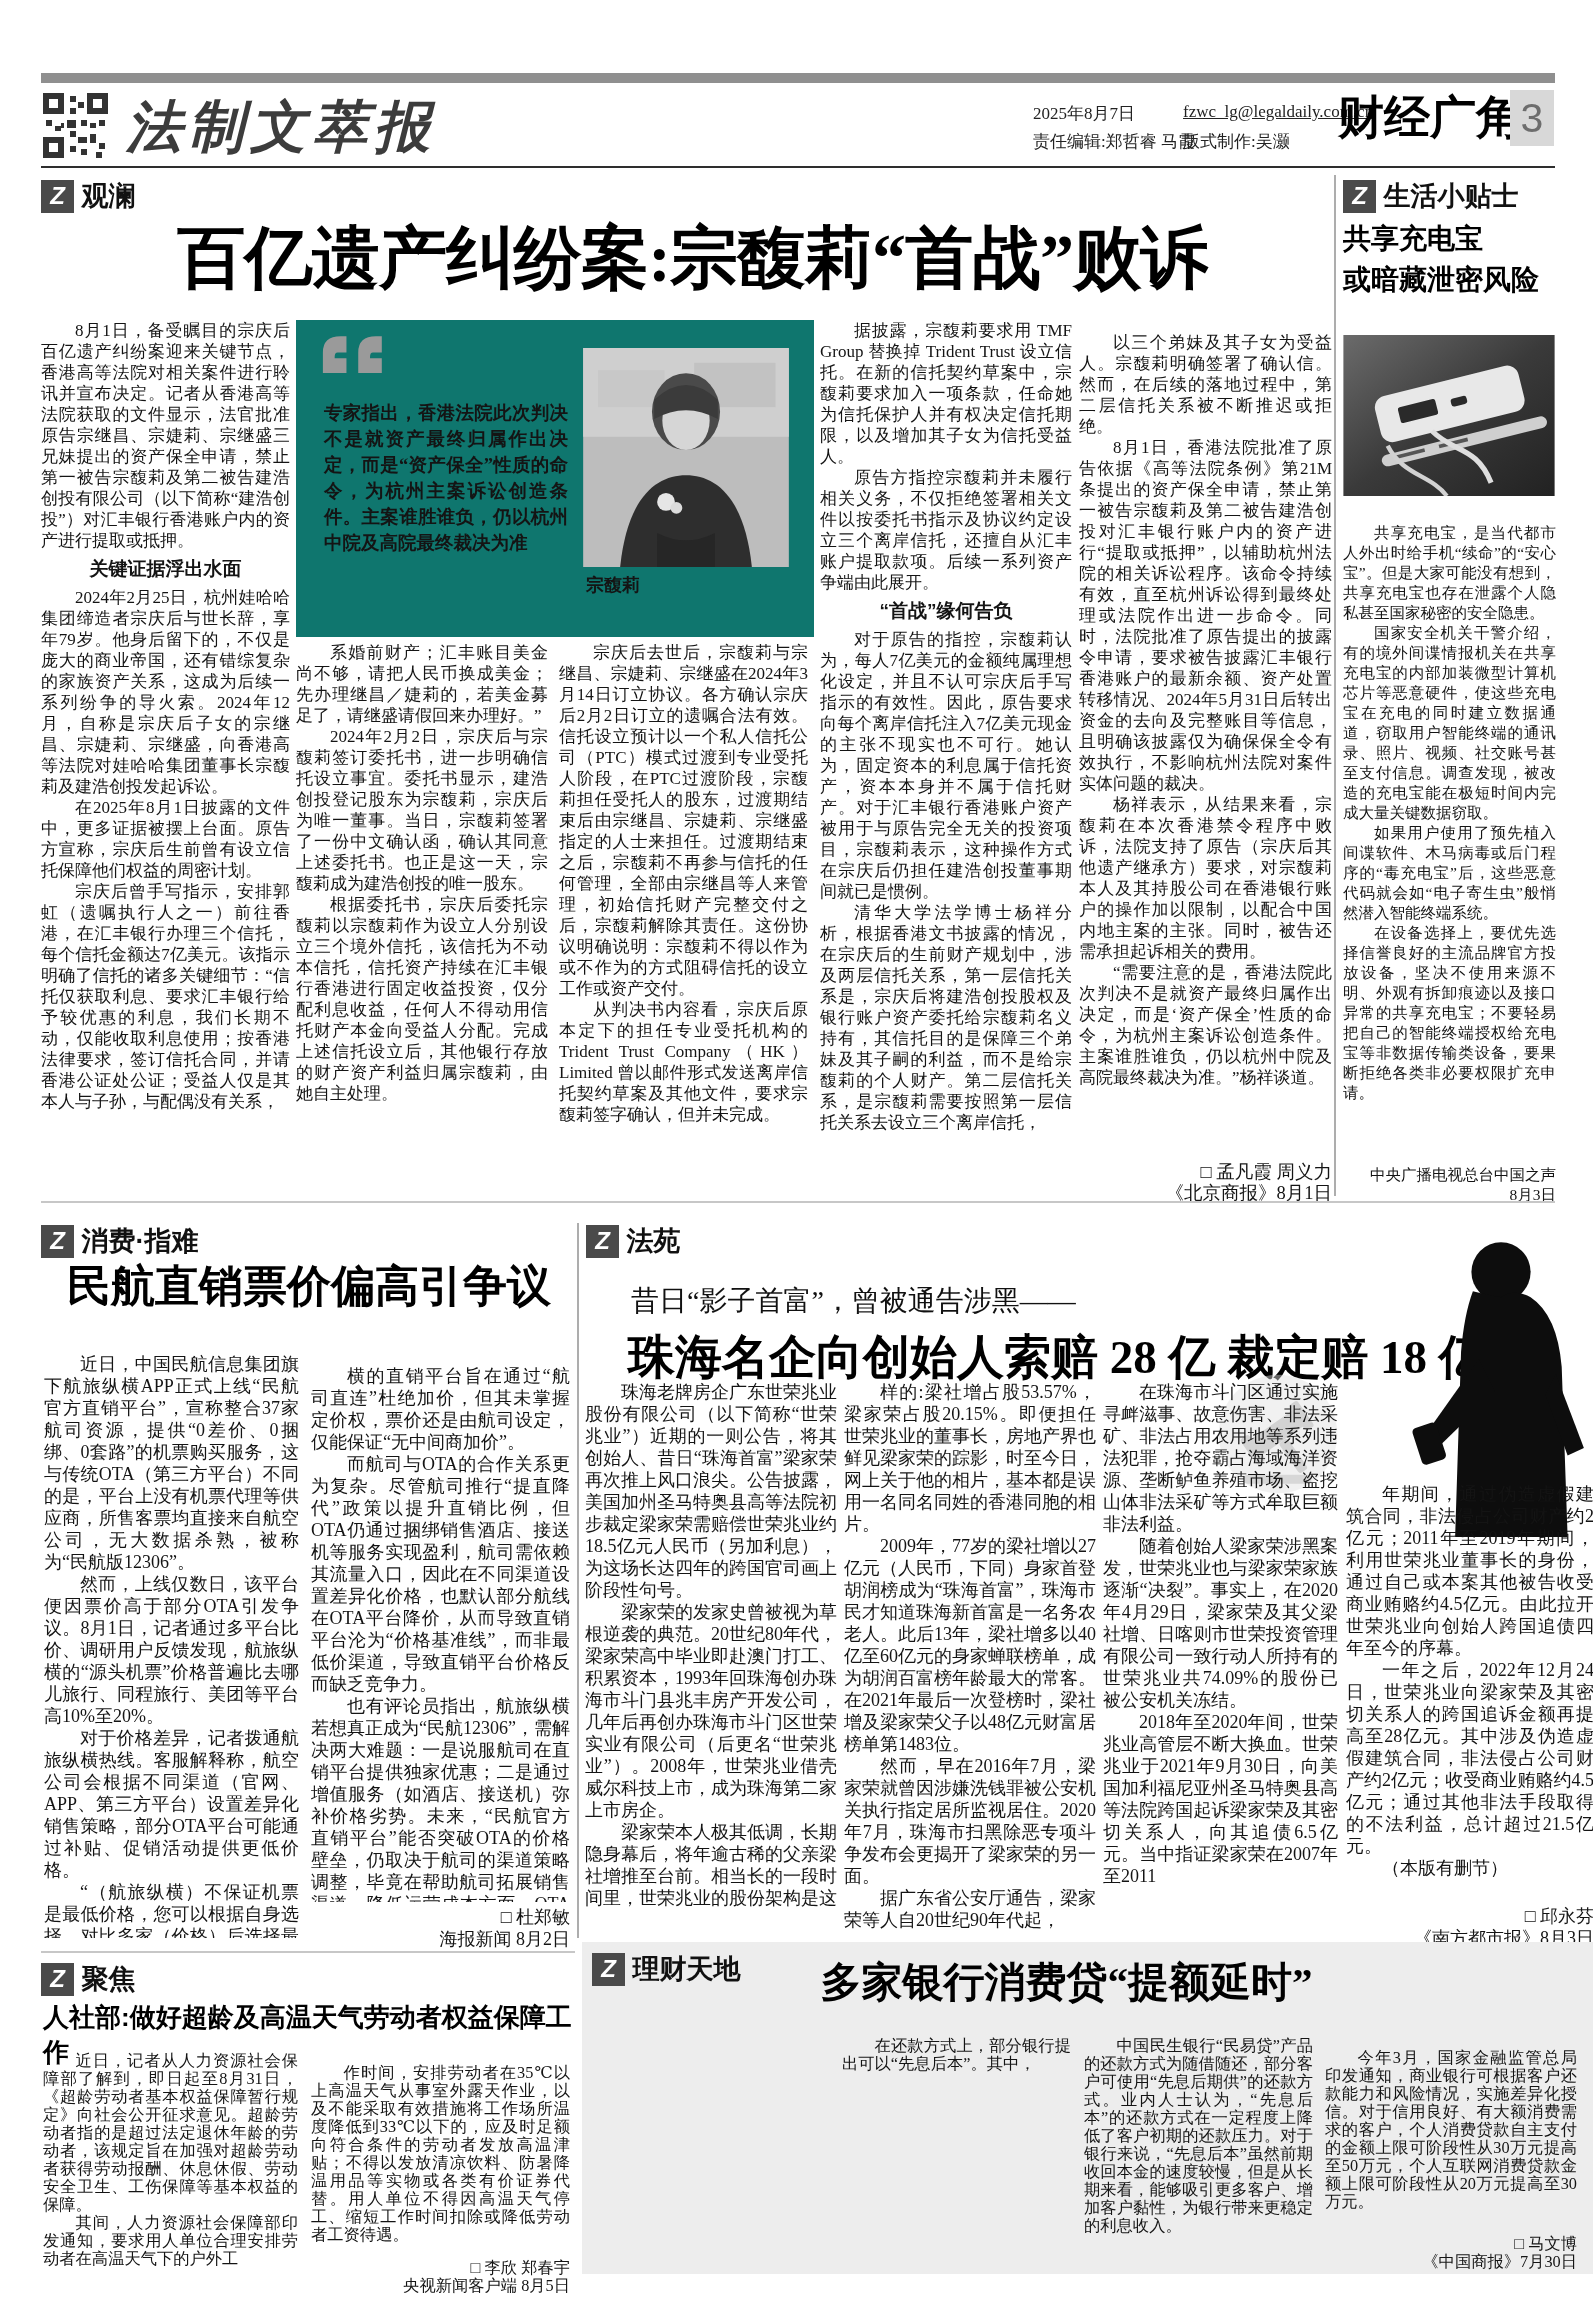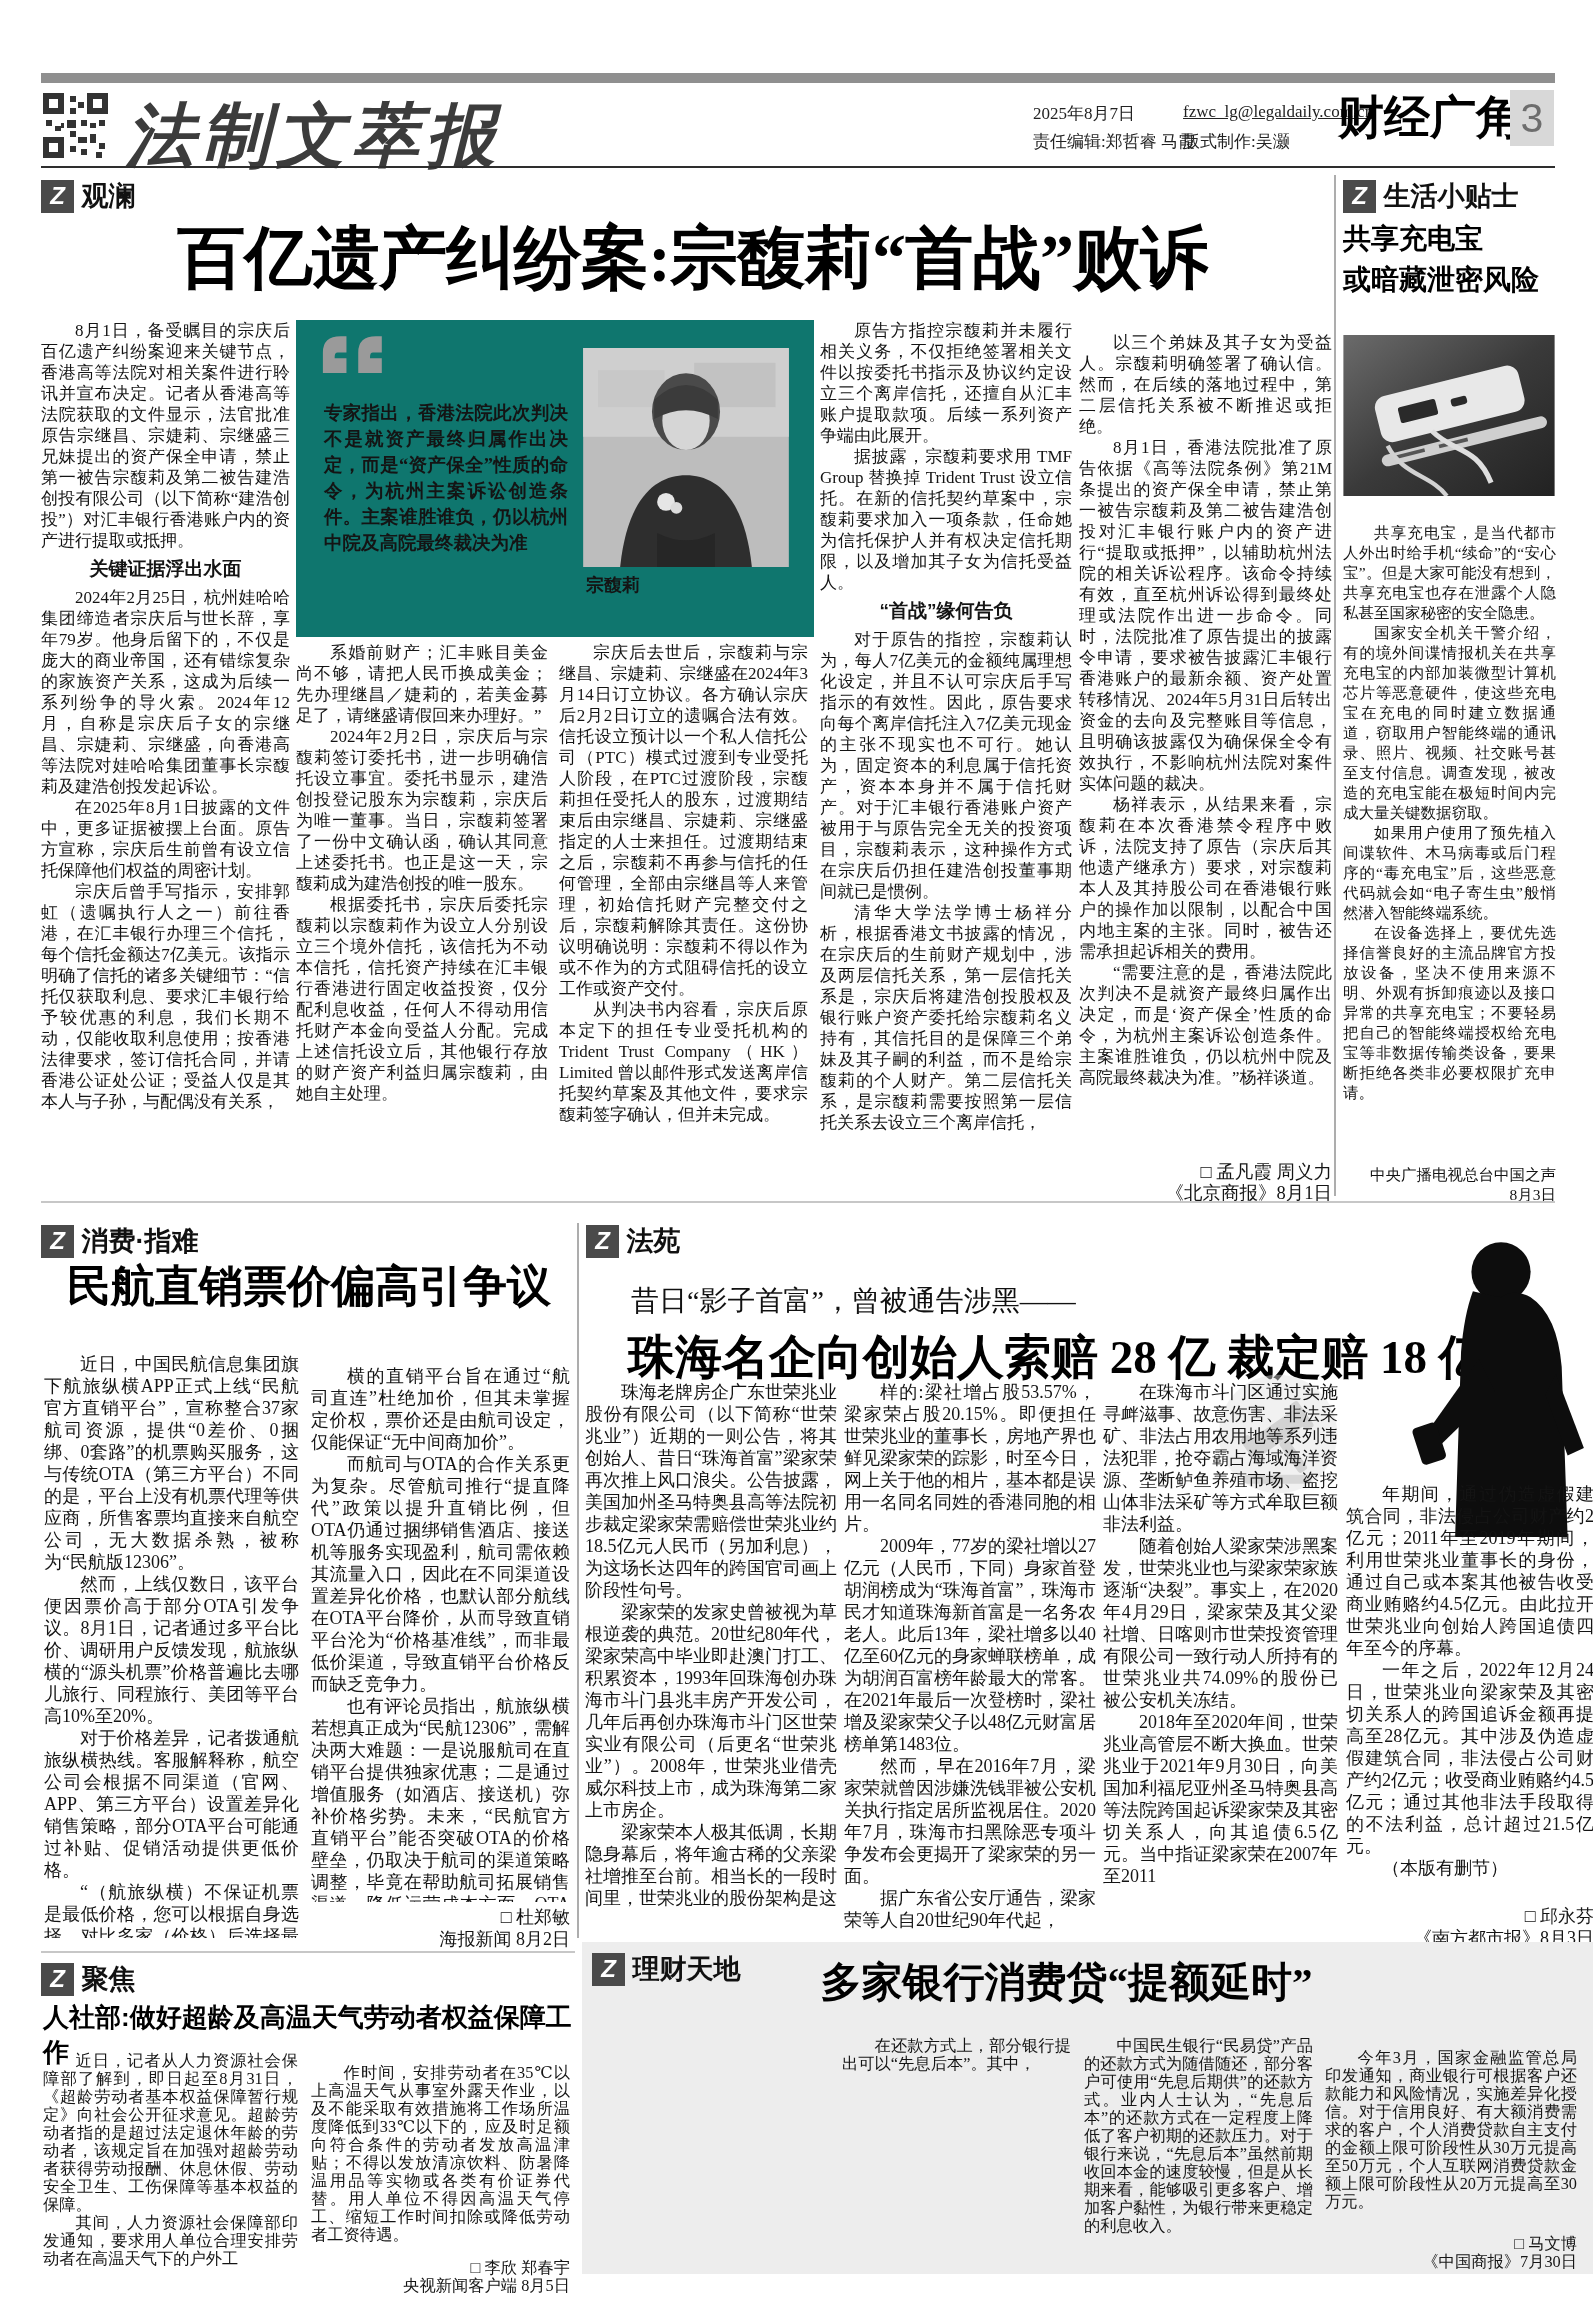--- a/index.html
+++ b/index.html
@@ -1,21 +1,21 @@
 <!DOCTYPE html>
 <html style="font-size:12px"><head>
 <meta charset="utf-8">
 <style>
   html,body{margin:0;padding:0;background:#e9e9e9;}
   .page{position:relative;width:1594px;height:2307px;background:#ffffff;
         font-family:"Liberation Serif","DejaVu Serif",serif;color:#141414;overflow:hidden;}
   .abs{position:absolute;}
   
   .top-bar{left:41px;top:73px;width:1514px;height:9.6px;background:#8f8f8f;}
-  .paper-name{left:126px;top:90px;font-size:69px;font-weight:bold;font-style:italic;color:#3c3c3c;letter-spacing:6px;}
+  .paper-name{left:126px;top:90px;font-size:56px;font-weight:bold;font-style:italic;color:#3c3c3c;letter-spacing:6px;}
   .meta{font-size:17px;color:#222;line-height:1.2;}
   .meta-email{text-decoration:underline;}
   .section-title{left:1338px;top:87px;font-size:46px;font-weight:900;font-family:"Liberation Sans",sans-serif;color:#000000;}
   .page-num-box{left:1510px;top:90px;width:44px;height:56px;background:#d8d8d8;display:flex;align-items:center;justify-content:center;}
   .page-num{font-size:41px;color:#6d6d6d;font-family:"Liberation Sans",sans-serif;}
   .head-rule{left:41px;top:166px;width:1514px;height:2.2px;background:#2e2e2e;}
   
   .marker{display:flex;align-items:center;gap:7.4px;}
   .zbox{width:33px;height:33px;background:#4a4a4a;color:#fff;display:flex;align-items:center;justify-content:center;
         font-family:"Liberation Sans",sans-serif;font-size:24px;font-weight:bold;font-style:italic;flex:none;}
@@ -155,22 +155,22 @@
       <p class="para">2024年2月2日，宗庆后与宗馥莉签订委托书，进一步明确信托设立事宜。委托书显示，建浩创投登记股东为宗馥莉，宗庆后为唯一董事。当日，宗馥莉签署了一份中文确认函，确认其同意上述委托书。也正是这一天，宗馥莉成为建浩创投的唯一股东。</p>
       <p class="para">根据委托书，宗庆后委托宗馥莉以宗馥莉作为设立人分别设立三个境外信托，该信托为不动本信托，信托资产持续在汇丰银行香港进行固定收益投资，仅分配利息收益，任何人不得动用信托财产本金向受益人分配。完成上述信托设立后，其他银行存放的财产资产利益归属宗馥莉，由她自主处理。</p>
     </div>
   <div class="col main-col" style="left:559px;top:642px;width:249px;height:549px;">
       <p class="para">宗庆后去世后，宗馥莉与宗继昌、宗婕莉、宗继盛在2024年3月14日订立协议。各方确认宗庆后2月2日订立的遗嘱合法有效。信托设立预计以一个私人信托公司（PTC）模式过渡到专业受托人阶段，在PTC过渡阶段，宗馥莉担任受托人的股东，过渡期结束后由宗继昌、宗婕莉、宗继盛指定的人士来担任。过渡期结束之后，宗馥莉不再参与信托的任何管理，全部由宗继昌等人来管理，初始信托财产完整交付之后，宗馥莉解除其责任。这份协议明确说明：宗馥莉不得以作为或不作为的方式阻碍信托的设立工作或资产交付。</p>
       <p class="para">从判决书内容看，宗庆后原本定下的担任专业受托机构的 Trident Trust Company（HK）Limited 曾以邮件形式发送离岸信托契约草案及其他文件，要求宗馥莉签字确认，但并未完成。</p>
     </div>
 
   <div class="col main-col" style="left:820px;top:320px;width:252px;height:872px;">
     <div>
+        <p class="para">据披露，宗馥莉要求用 TMF Group 替换掉 Trident Trust 设立信托。在新的信托契约草案中，宗馥莉要求加入一项条款，任命她为信托保护人并有权决定信托期限，以及增加其子女为信托受益人。</p>
         <p class="para">原告方指控宗馥莉并未履行相关义务，不仅拒绝签署相关文件以按委托书指示及协议约定设立三个离岸信托，还擅自从汇丰账户提取款项。后续一系列资产争端由此展开。</p>
-        <p class="para">据披露，宗馥莉要求用 TMF Group 替换掉 Trident Trust 设立信托。在新的信托契约草案中，宗馥莉要求加入一项条款，任命她为信托保护人并有权决定信托期限，以及增加其子女为信托受益人。</p>
       </div>
     <div class="subhead">“首战”缘何告负</div>
     <div>
         <p class="para">对于原告的指控，宗馥莉认为，每人7亿美元的金额纯属理想化设定，并且不认可宗庆后手写指示的有效性。因此，原告要求向每个离岸信托注入7亿美元现金的主张不现实也不可行。她认为，固定资本的利息属于信托资产，资本本身并不属于信托财产。对于汇丰银行香港账户资产被用于与原告完全无关的投资项目，宗馥莉表示，这种操作方式在宗庆后仍担任建浩创投董事期间就已是惯例。</p>
         <p class="para">清华大学法学博士杨祥分析，根据香港文书披露的情况，在宗庆后的生前财产规划中，涉及两层信托关系，第一层信托关系是，宗庆后将建浩创投股权及银行账户资产委托给宗馥莉名义持有，其信托目的是保障三个弟妹及其子嗣的利益，而不是给宗馥莉的个人财产。第二层信托关系，是宗馥莉需要按照第一层信托关系去设立三个离岸信托，</p>
       </div>
   </div>
 
   <div class="col main-col colflex" style="left:1079px;top:320px;width:253px;height:872px;">
     <div class="fill">

